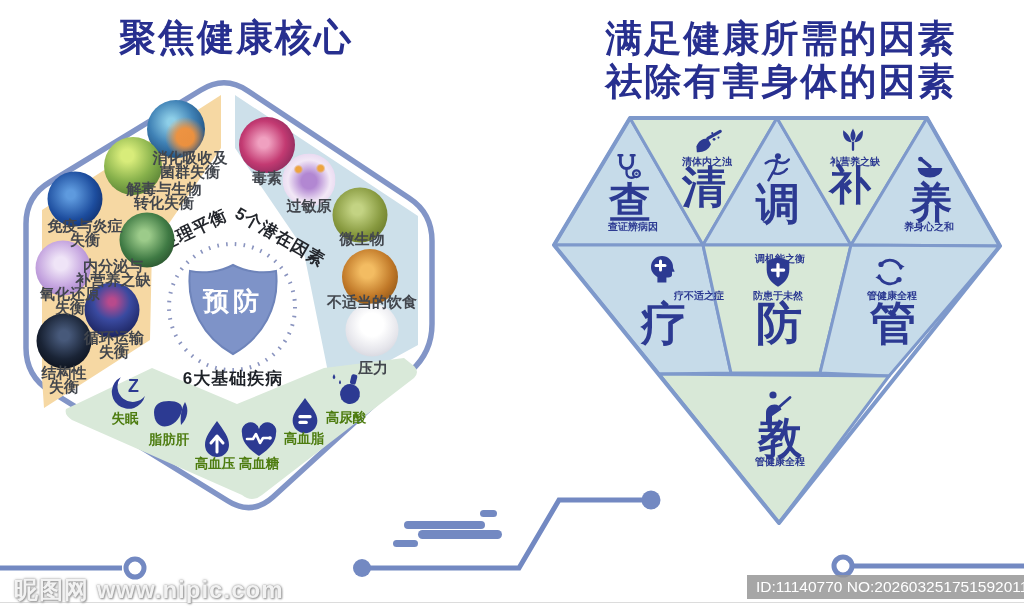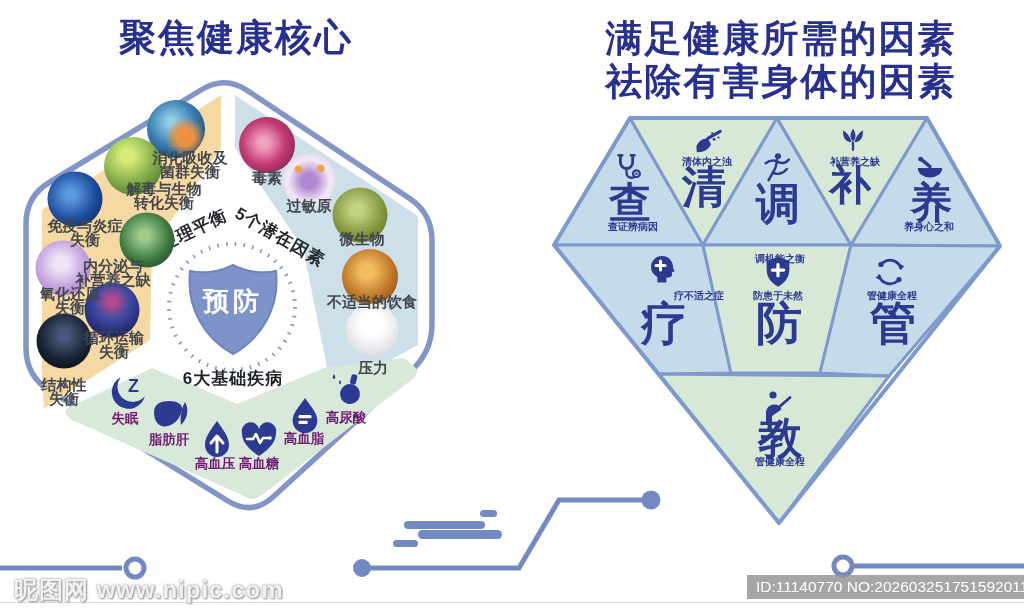--- a/index.html
+++ b/index.html
@@ -6,21 +6,21 @@
   #canvas{position:relative;width:1024px;height:614px;background:#ffffff;overflow:hidden;
           font-family:"Liberation Sans","DejaVu Sans",sans-serif;}
   svg{position:absolute;left:0;top:0;}
   .abs{position:absolute;}
   .ctr{transform:translate(-50%,-50%);}
   .title{font-weight:bold;color:#272f8f;font-size:37px;letter-spacing:2px;white-space:nowrap;}
   .sec-label{font-weight:bold;color:#23262c;font-size:17px;white-space:nowrap;letter-spacing:1px;}
   .pl{position:absolute;transform:translate(-50%,-50%);text-align:center;white-space:pre-line;
       font-size:15px;line-height:14px;font-weight:bold;color:#42464d;}
   .dl{position:absolute;transform:translate(-50%,-50%);text-align:left;white-space:nowrap;
-      font-size:13.5px;font-weight:bold;color:#701a75;}
+      font-size:13.5px;font-weight:bold;color:#4d7c0f;}
   .photo{position:absolute;border-radius:50%;transform:translate(-50%,-50%);}
   .shield-label{font-weight:bold;color:#ffffff;font-size:26px;letter-spacing:4px;white-space:nowrap;}
   .facet-char{position:absolute;transform:translate(-50%,-50%);font-weight:bold;color:#2c3a92;white-space:nowrap;}
   .facet-desc{position:absolute;transform:translate(-50%,-50%);font-weight:bold;color:#2c3a92;
               font-size:10px;white-space:nowrap;}
   .facet-icon{position:absolute;transform:translate(-50%,-50%);}
   .wm{position:absolute;left:14px;top:574px;font-weight:bold;font-size:24px;color:rgba(252,252,252,0.9);
       text-shadow:0 0 1px #9b9b9b,0 0 3px #a8a8a8,1px 1px 2px #909090;white-space:nowrap;letter-spacing:1px;}
   .idbox{position:absolute;left:747px;top:575px;background:rgba(150,150,150,0.85);color:#ffffff;
          font-size:15.5px;padding:3px 9px;white-space:nowrap;}
@@ -68,21 +68,21 @@
   <div class="pl" style="left:164px;top:196px;">解毒与生物
 转化失衡</div>
   <div class="pl" style="left:85px;top:233px;">免疫与炎症
 失衡</div>
   <div class="pl" style="left:113px;top:273px;">内分泌与
 补营养之缺</div>
   <div class="pl" style="left:70px;top:301px;">氧化还原
 失衡</div>
   <div class="pl" style="left:114px;top:345px;">循环运输
 失衡</div>
-  <div class="pl" style="left:64px;top:392px;">结构性
+  <div class="pl" style="left:64px;top:380px;">结构性
 失衡</div>
 
   <div class="photo" style="left:267px;top:145px;width:56px;height:56px;background:radial-gradient(circle at 44% 46%, #f0a0c0 0 12%, #c33a72 50%, #6b2150 95%);"></div>
   <div class="photo" style="left:309px;top:180px;width:53px;height:53px;background:radial-gradient(circle at 30% 30%, #eda43f 0 5%, rgba(0,0,0,0) 9%),radial-gradient(circle at 72% 28%, #eda43f 0 5%, rgba(0,0,0,0) 9%),radial-gradient(circle at 50% 52%, #b287d2 0 20%, #f2e8f6 55%, #ddc7ea 95%);"></div>
   <div class="photo" style="left:360px;top:215px;width:55px;height:55px;background:radial-gradient(circle at 45% 40%, #c3d383 0 12%, #87993f 55%, #58671f 95%);"></div>
   <div class="photo" style="left:370px;top:277px;width:56px;height:56px;background:radial-gradient(circle at 45% 40%, #f3bc62 0 15%, #c07828 55%, #77450f 95%);"></div>
   <div class="photo" style="left:372px;top:330px;width:53px;height:53px;background:radial-gradient(circle at 50% 40%, #ffffff 0 28%, #e4e4ea 65%, #c9cad4 95%);"></div>
 
   <div class="pl" style="left:267px;top:178px;">毒素</div>
   <div class="pl" style="left:309px;top:206px;">过敏原</div>

